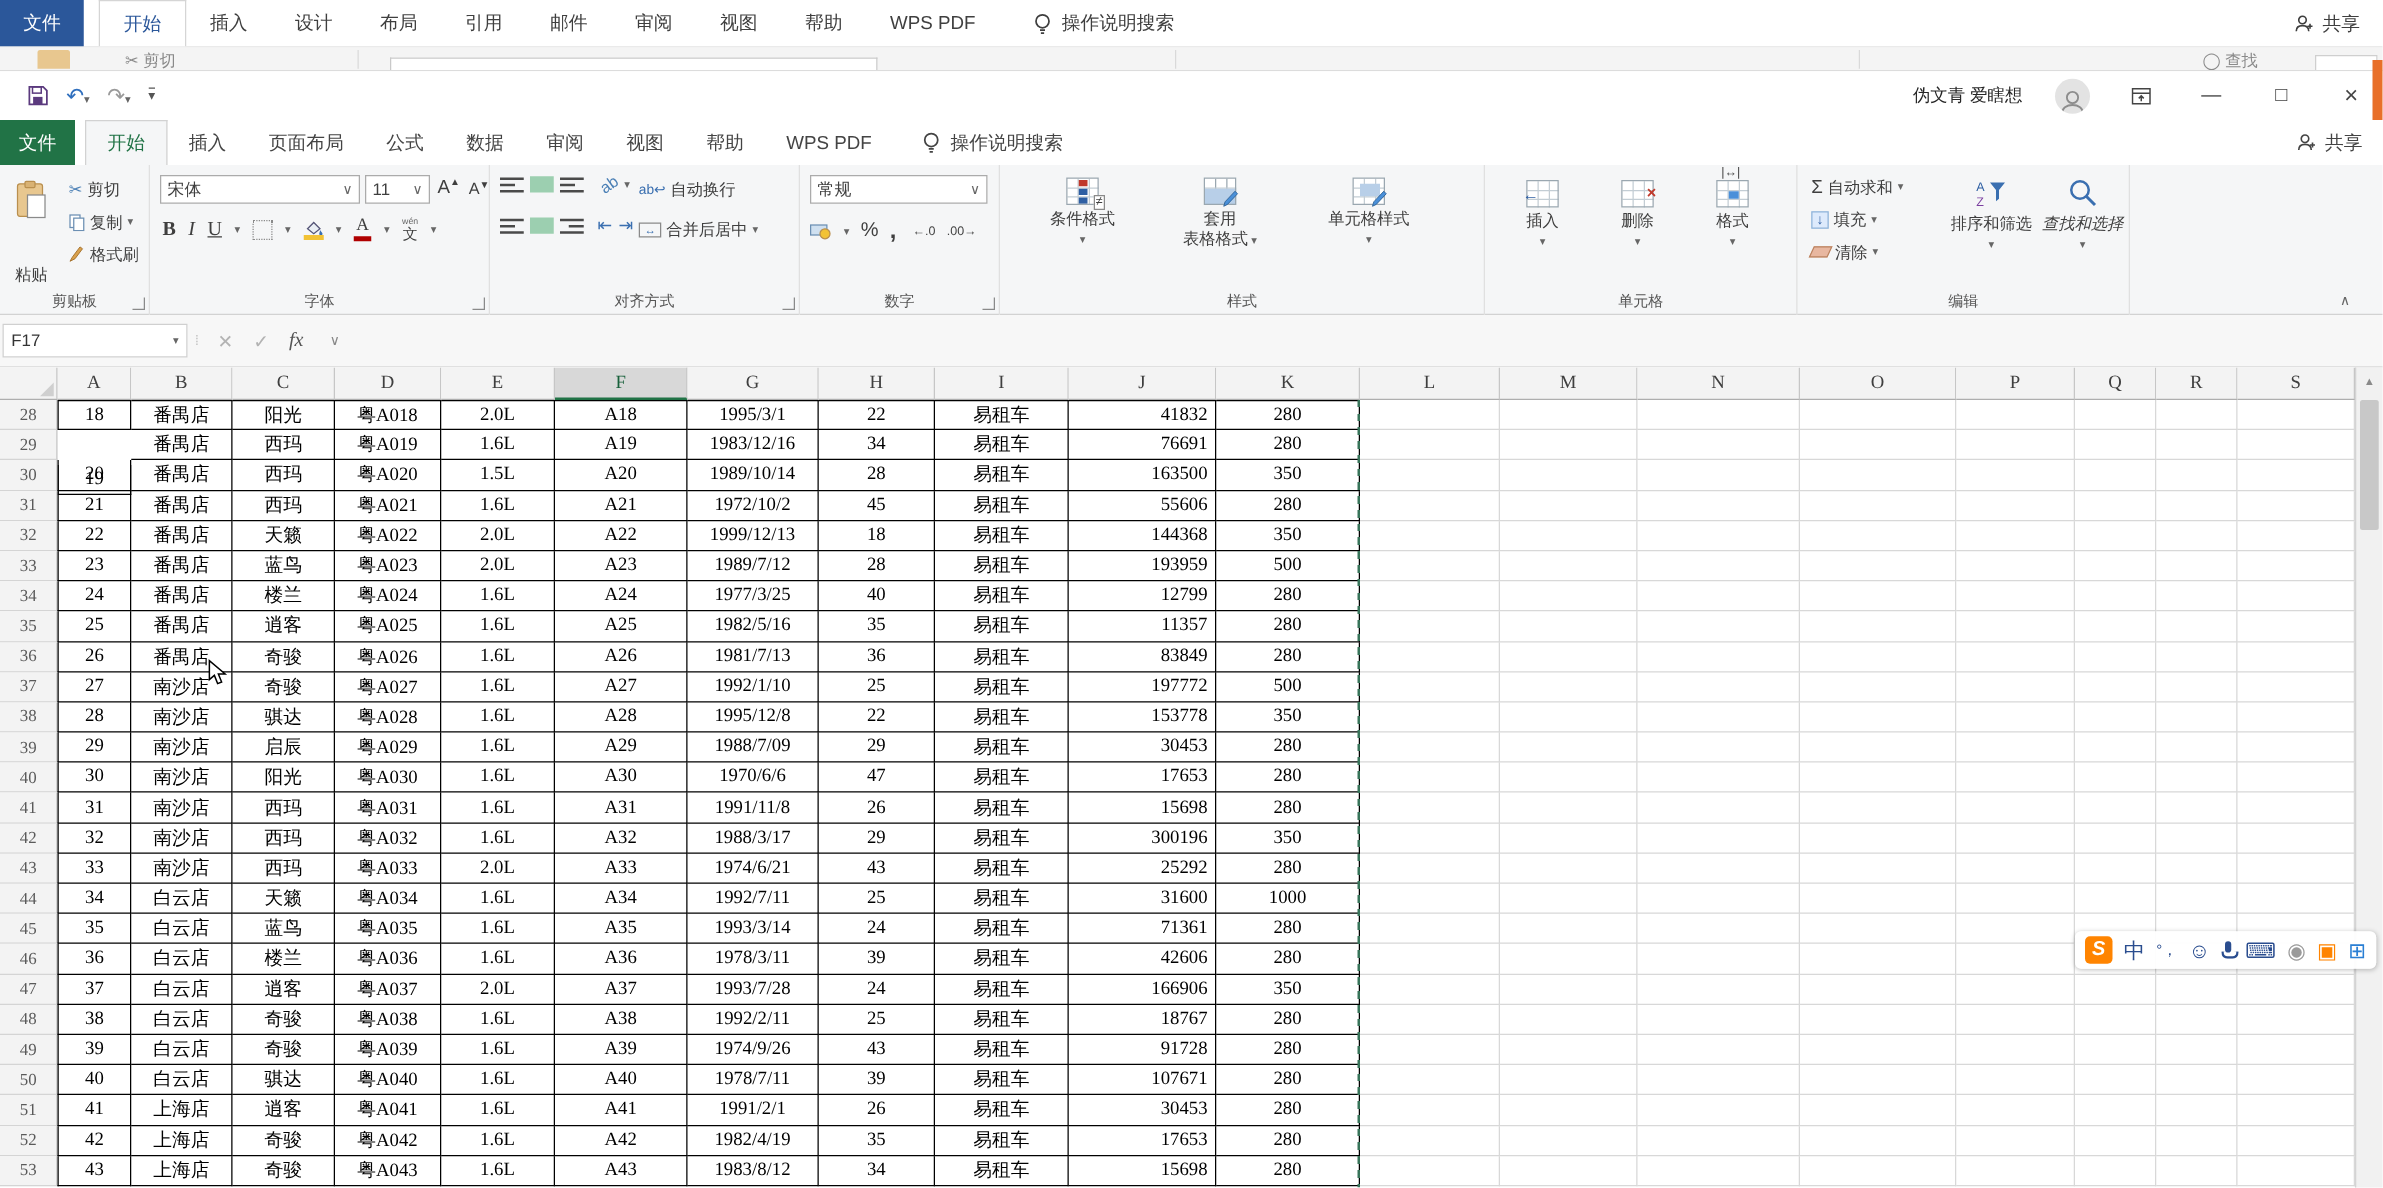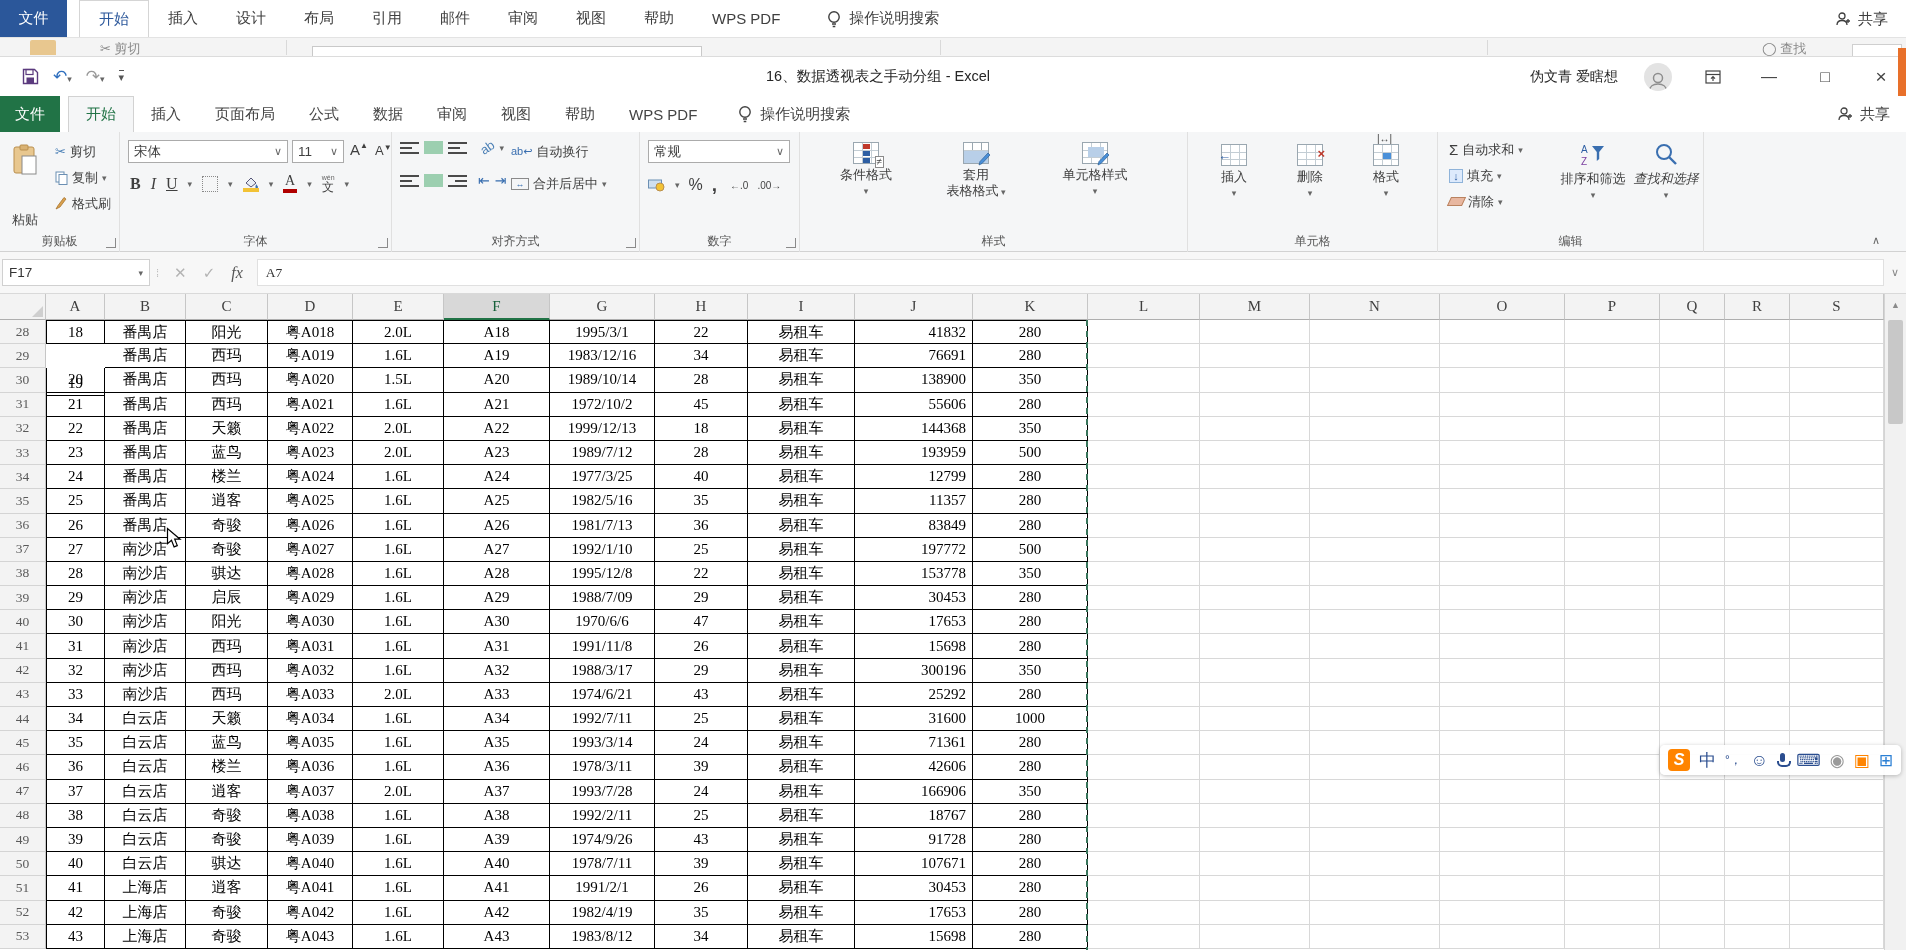--- a/index.html
+++ b/index.html
@@ -154,21 +154,20 @@
       <svg width="17" height="17" viewBox="0 0 17 17">
           <path d="M1.5 1.5h11l3 3v11h-14z" fill="none" stroke="#5b3a7e" stroke-width="1.4"></path>
           <rect x="4" y="1.5" width="7" height="5" fill="none" stroke="#5b3a7e" stroke-width="1.2"></rect>
           <rect x="4.5" y="9.5" width="7.5" height="6" fill="#5b3a7e"></rect>
         </svg>
     </span>
     <span class="ico" style="color:#2f6fbe;">↶<span class="dd">▾</span></span>
     <span class="ico" style="color:#9a9a9a;">↷<span class="dd">▾</span></span>
     <span class="ico" style="color:#555;font-size:11px;border-top:1px solid #555;padding-top:1px;">▾</span>
   </div>
-  <div id="xl-title">16、数据透视表之手动分组 - Excel</div>
   <div id="tb-right">
     <span id="user-name">伪文青 爱瞎想</span>
     <span id="avatar">
       <svg width="22" height="20" viewBox="0 0 22 20">
           <circle cx="11" cy="7" r="4.5" fill="none" stroke="#8d8d8d" stroke-width="1.5"></circle>
           <path d="M2.5 20c0-4.5 3.8-7 8.5-7s8.5 2.5 8.5 7" fill="none" stroke="#8d8d8d" stroke-width="1.5"></path>
         </svg>
     </span>
     <span class="winbtn">
       <svg width="16" height="14" viewBox="0 0 16 14">
@@ -464,23 +463,20 @@
   <div id="namebox">
       <span>F17</span>
       <span class="dd">▾</span>
     </div>
   <span class="dots">⁞</span>
   <div id="fx-btns">
     <span>✕</span>
     <span>✓</span>
     <span class="fx">fx</span>
   </div>
-  <div id="f-input">
-      <span>A7</span>
-    </div>
   <div id="f-expand">∨</div>
 </div>
 
 <div id="grid">
 
 <div class="hrow">
       <div class="corner" style="width: 46px;"></div>
       <div class="hcell" style="width: 59px;">A</div>
       <div class="hcell" style="width: 81px;">B</div>
       <div class="hcell" style="width: 82px;">C</div>
@@ -549,21 +545,21 @@
       <div class="rhdr" style="width: 46px;">30</div>
       <div class="cell c-tbl c-first" style="width: 59px;">20</div>
       <div class="cell c-tbl" style="width: 81px;">番禺店</div>
       <div class="cell c-tbl" style="width: 82px;">西玛</div>
       <div class="cell c-tbl" style="width: 85px;">粤A020</div>
       <div class="cell c-tbl" style="width: 91px;">1.5L</div>
       <div class="cell c-tbl" style="width: 106px;">A20</div>
       <div class="cell c-tbl" style="width: 105px;">1989/10/14</div>
       <div class="cell c-tbl" style="width: 93px;">28</div>
       <div class="cell c-tbl" style="width: 107px;">易租车</div>
-      <div class="cell c-tbl c-right" style="width: 118px;">138900</div>
+      <div class="cell c-tbl c-right" style="width: 118px;">163500</div>
       <div class="cell c-tbl" style="width: 115px;">350</div>
       <div class="cell c-plain" style="width: 112px;"></div>
       <div class="cell c-plain" style="width: 110px;"></div>
       <div class="cell c-plain" style="width: 130px;"></div>
       <div class="cell c-plain" style="width: 125px;"></div>
       <div class="cell c-plain" style="width: 95px;"></div>
       <div class="cell c-plain" style="width: 65px;"></div>
       <div class="cell c-plain" style="width: 65px;"></div>
       <div class="cell c-plain" style="width: 94px;"></div>
     </div>

